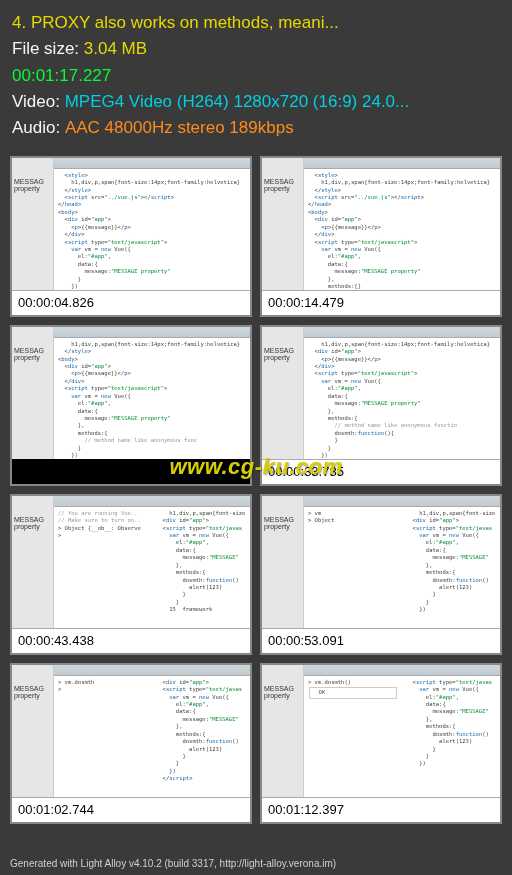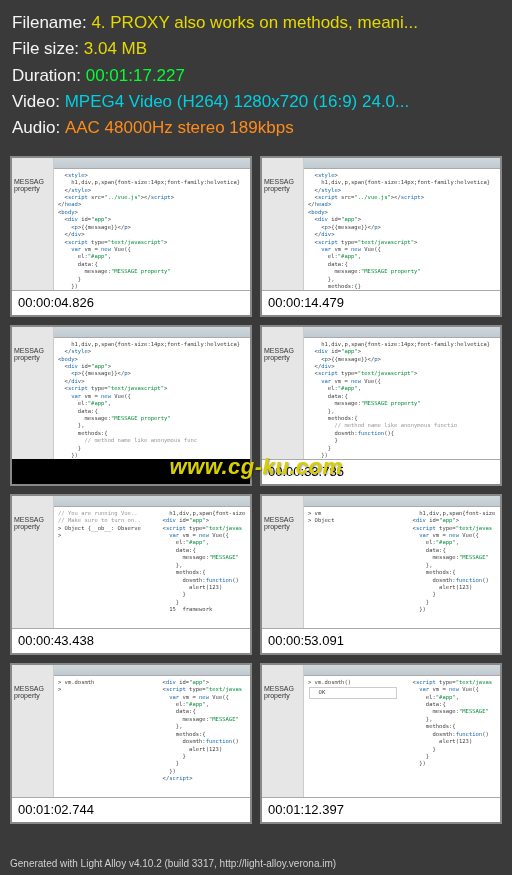--- a/index.html
+++ b/index.html
@@ -117,29 +117,27 @@
       color: #d0d0d0;
     }
     .split-pane { display: flex; flex: 1; }
     .split-pane .code-area { flex: 1; }
   </style>
 </head>
 <body>
 
 <div class="header">
   <div class="meta-row">
-    <span class="meta-label">Filename: </span>
     <span class="meta-value val-filename">4. PROXY also works on methods, meani...</span>
   </div>
   <div class="meta-row">
     <span class="meta-label">File size: </span>
     <span class="meta-value val-filesize">3.04 MB</span>
   </div>
   <div class="meta-row">
-    <span class="meta-label">Duration: </span>
     <span class="meta-value val-duration">00:01:17.227</span>
   </div>
   <div class="meta-row">
     <span class="meta-label">Video: </span>
     <span class="meta-value val-video">MPEG4 Video (H264) 1280x720 (16:9) 24.0...</span>
   </div>
   <div class="meta-row">
     <span class="meta-label">Audio: </span>
     <span class="meta-value val-audio">AAC 48000Hz stereo 189kbps</span>
   </div>

